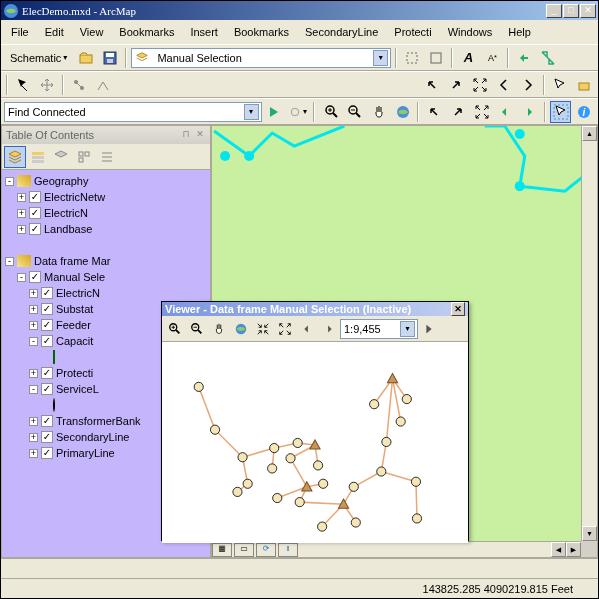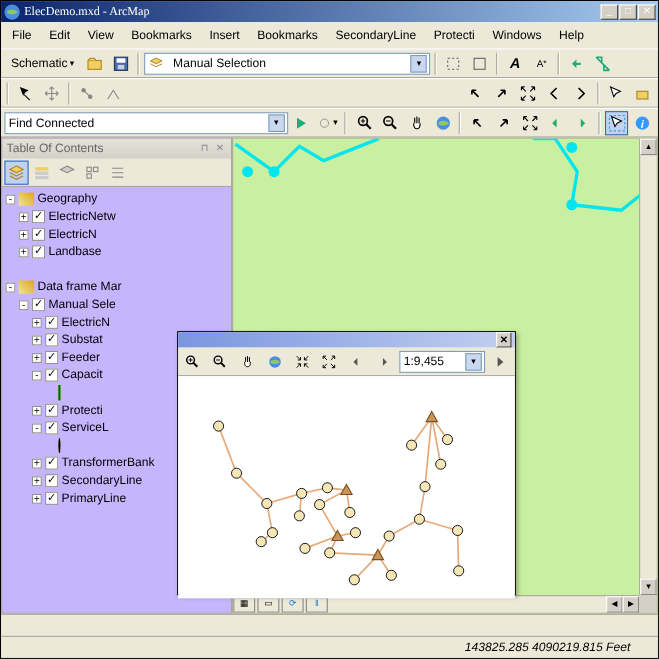--- a/index.html
+++ b/index.html
@@ -37,24 +37,24 @@
 .bold { font-weight:normal; }
 .map-area { flex:1; position:relative; background:#c8f0a0; border:1px solid #aca899; overflow:hidden; }
 .map-canvas { position:absolute; top:0; left:0; width:100%; height:100%; }
 .scrollbar-v { position:absolute; right:0; top:0; bottom:16px; width:16px; background:#ece9d8; border-left:1px solid #aca899; }
 .scrollbar-h { position:absolute; left:0; right:16px; bottom:0; height:16px; background:#ece9d8; border-top:1px solid #aca899; display:flex; align-items:center; }
 .sb-btn { width:15px; height:15px; background:#d4d0c8; border:1px solid #fff; border-right-color:#888; border-bottom-color:#888; font-size:7px; text-align:center; line-height:13px; }
 .sb-corner { position:absolute; right:0; bottom:0; width:16px; height:16px; background:#d4d0c8; }
 .viewer { position:absolute; left:160px; top:176px; width:308px; height:240px; background:#fff; border:1px solid #000; display:flex; flex-direction:column; box-shadow:2px 2px 4px rgba(0,0,0,.3); z-index:10; }
 .viewer-title { background:linear-gradient(90deg,#7a96df,#c2cff0); color:#fff; height:18px; display:flex; align-items:center; padding:0 3px; font-size:11px; font-weight:bold; }
 .viewer-close { margin-left:auto; width:14px; height:14px; background:#d4d0c8; border:1px solid #fff; border-right-color:#404040; border-bottom-color:#404040; font-size:9px; text-align:center; line-height:12px; cursor:pointer; color:#000; }
-.viewer-toolbar { background:#ece9d8; height:26px; display:flex; align-items:center; padding:2px; gap:0; border-bottom:1px solid #aca899;justify-content:space-between; }
+.viewer-toolbar { background:#ece9d8; height:26px; display:flex; align-items:center; padding:2px; gap:0; border-bottom:1px solid #aca899; }
 .viewer-canvas { flex:1; background:#fff; position:relative; }
 .footer { height:40px; background:#ece9d8; display:flex; flex-direction:column; }
-.footer-row { height:20px; display:flex; align-items:center; padding:0 5px; gap:8px; border-top:1px solid #aca899;font-style:italic; }
+.footer-row { height:20px; display:flex; align-items:center; padding:0 5px; gap:8px; border-top:1px solid #aca899; }
 .footer-coords { margin-left:auto; font-size:11px; padding-right:20px; }
 .icon-svg { width:16px; height:16px; }
 .tab-btn { width:20px; height:14px; border:1px solid #888; background:#ece9d8; font-size:8px; text-align:center; margin-right:2px; }
 .sym-circle { width:10px; height:10px; border-radius:50%; background:#f5deb3; border:1px solid #000; margin:2px auto; }
 .sym-sq { width:10px; height:10px; background:#90ee90; border:1px solid #060; margin:2px auto; }
 </style>
 </head>
 <body>
 
 <div class="window">
@@ -472,20 +472,21 @@
         <div class="tab-btn" style="color:#27c">‖</div>
         <div style="flex:1"></div>
         <div class="sb-btn">◀</div>
         <div class="sb-btn">▶</div>
       </div>
       <div class="sb-corner"></div>
     </div>
 
     <div class="viewer">
       <div class="viewer-title">
+        <span>Viewer - Data frame Manual Selection (Inactive)</span>
         <div class="viewer-close">✕</div>
       </div>
       <div class="viewer-toolbar">
         <div class="tbtn">
             <svg width="14" height="14" viewBox="0 0 16 16">
               <circle cx="6" cy="6" r="4" fill="none" stroke="#000" stroke-width="1.5"></circle>
               <line x1="9" y1="9" x2="13" y2="13" stroke="#000" stroke-width="2"></line>
               <line x1="6" y1="4" x2="6" y2="8" stroke="#000"></line>
               <line x1="4" y1="6" x2="8" y2="6" stroke="#000"></line>
             </svg>

